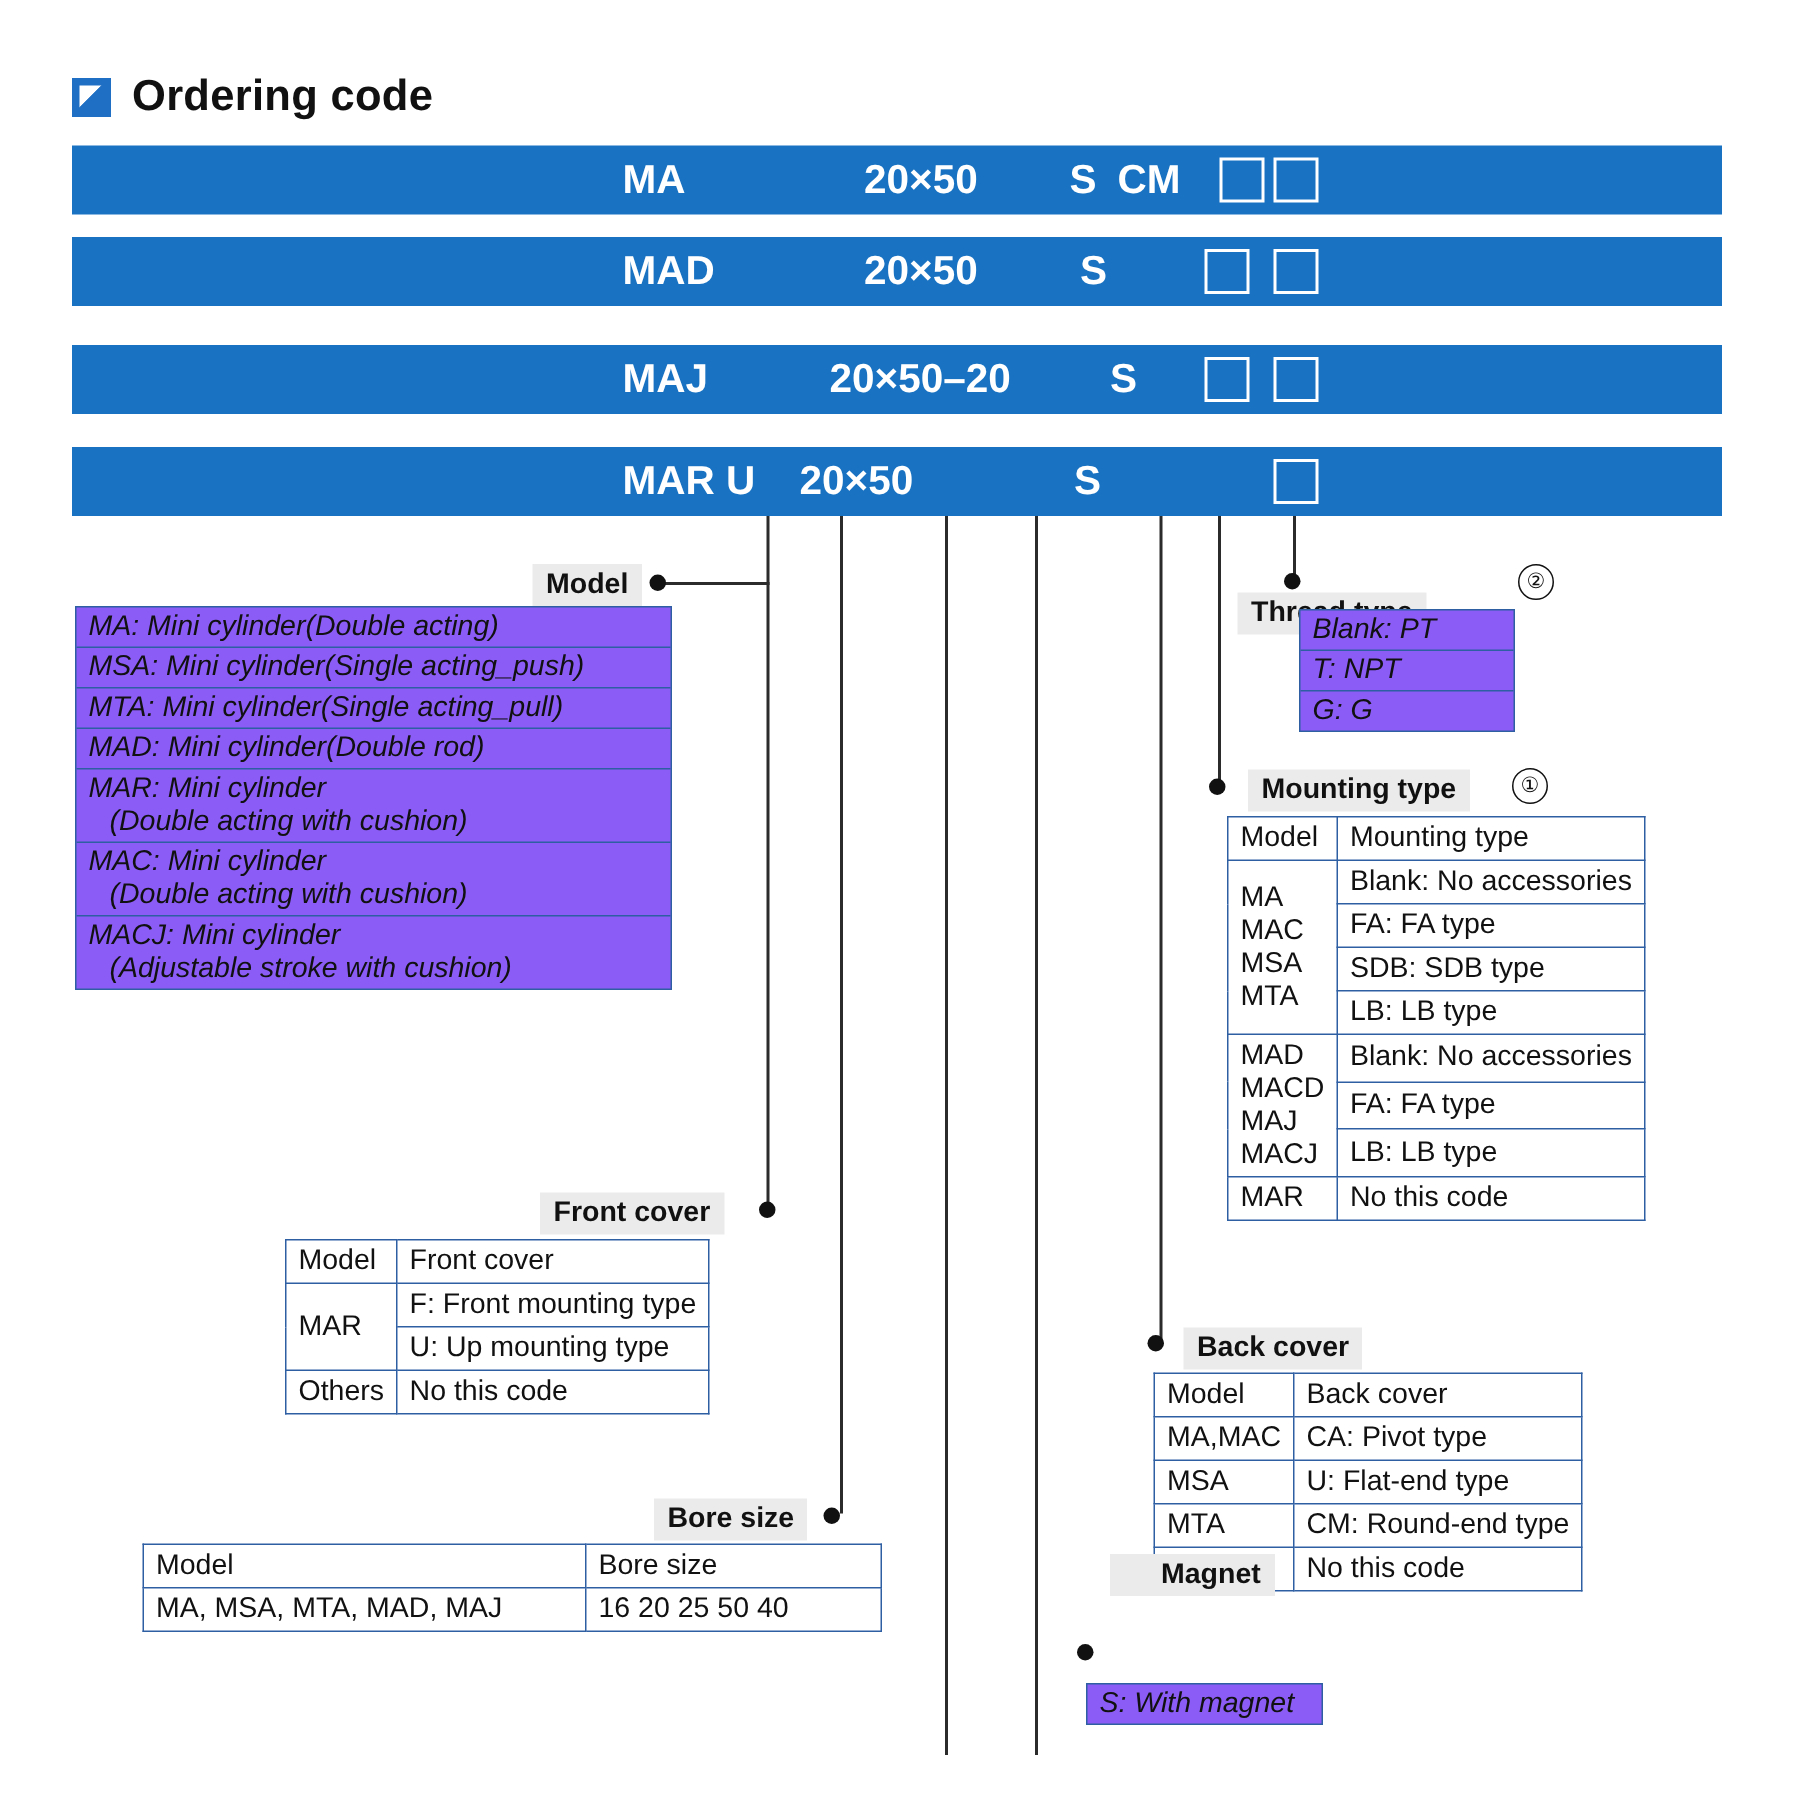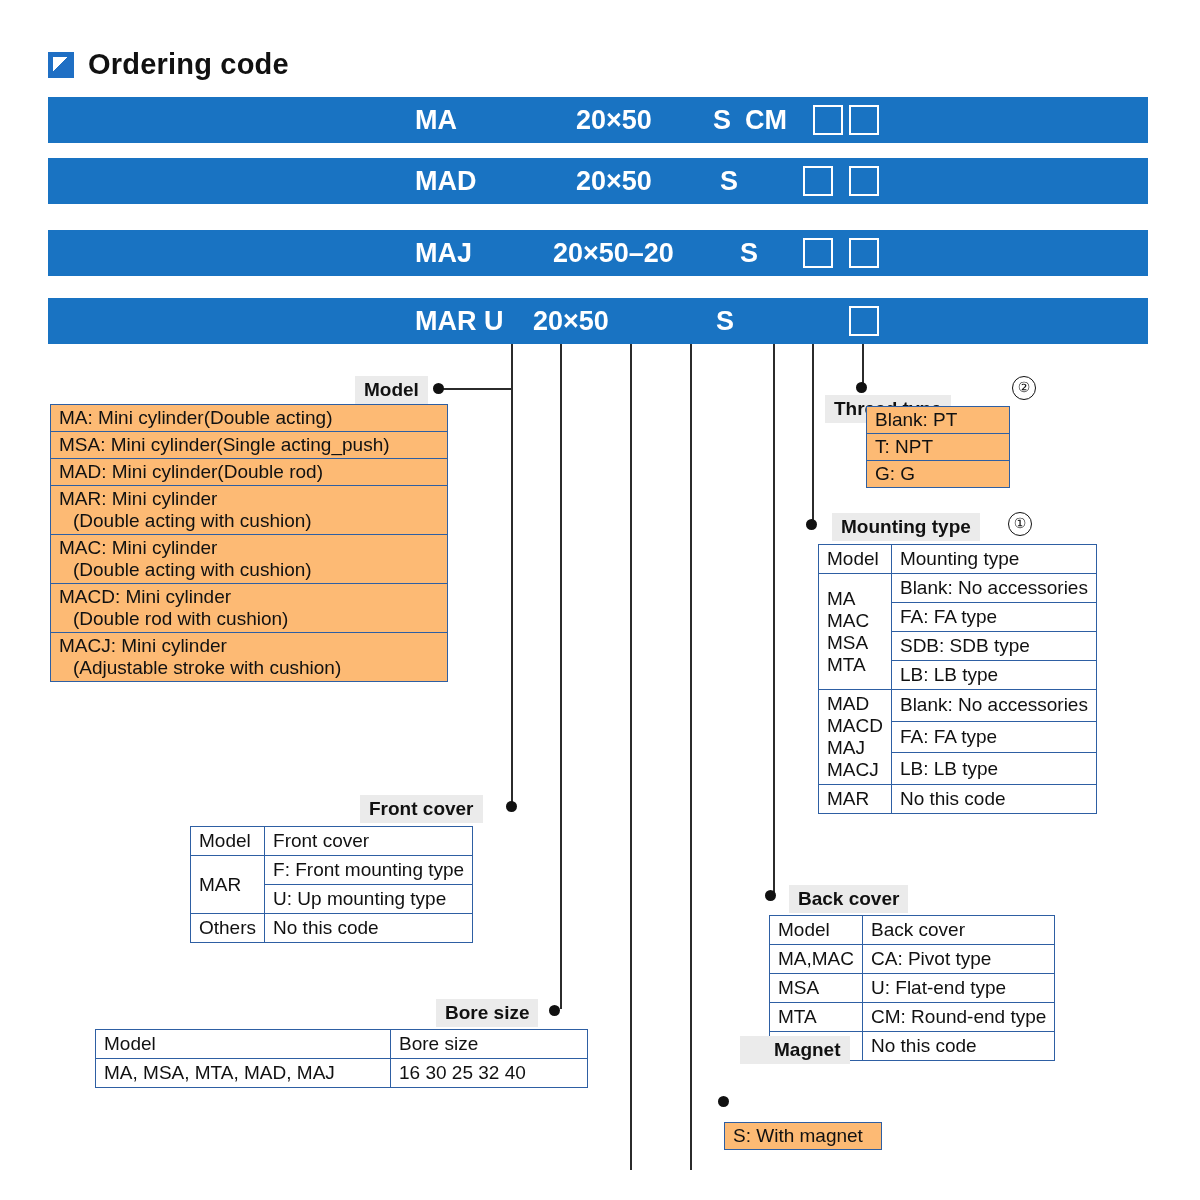--- a/index.html
+++ b/index.html
@@ -29,21 +29,21 @@
   .hline{position:absolute;height:2px;background:#2b2b2b;}
   .dot{position:absolute;width:11px;height:11px;border-radius:50%;background:#111;}
 
   
   .chip{position:absolute;background:#ebebeb;font-weight:bold;font-size:19px;
         padding:3px 9px;white-space:nowrap;}
   .circnum{position:absolute;width:22px;height:22px;border:1.5px solid #111;border-radius:50%;
            font-size:14px;line-height:20px;text-align:center;font-weight:normal;}
   .tbl{position:absolute;border-collapse:collapse;background:#fff;font-size:19px;}
   .tbl td{border:1.5px solid #2e5fa3;padding:3px 8px;white-space:nowrap;}
-  .listbox{position:absolute;border:1.5px solid #2e5fa3;background:#fdba74;box-sizing:border-box;}
+  .listbox{position:absolute;border:1.5px solid #2e5fa3;background:#8b5cf6;box-sizing:border-box;font-style:italic;}
   .listbox .li{border-bottom:1.5px solid #2e5fa3;padding:2px 8px;font-size:19px;white-space:nowrap;}
   .listbox .li:last-child{border-bottom:none;}
   .li .ind{display:block;padding-left:14px;}
 </style>
 </head>
 <body>
 
 <div class="root">
 
   <div class="title-row">
@@ -102,34 +102,31 @@
   <div class="vline" style="left:812px;top:344px;height:182px;"></div>
   <div class="dot" style="left:806px;top:519px;"></div>
 
   <div class="vline" style="left:862px;top:344px;height:44px;"></div>
   <div class="dot" style="left:856px;top:382px;"></div>
 
   <div class="chip" style="left:355px;top:376px;">Model</div>
   <div class="listbox" style="left:50px;top:404px;width:398px;">
     <div class="li"><span>MA: Mini cylinder(Double acting)</span></div>
     <div class="li"><span>MSA: Mini cylinder(Single acting_push)</span></div>
+    <div class="li"><span>MTA: Mini cylinder(Single acting_pull)</span></div>
     <div class="li"><span>MAD: Mini cylinder(Double rod)</span></div>
     <div class="li">
       <span>MAR: Mini cylinder</span>
       <span class="ind">(Double acting with cushion)</span>
     </div>
     <div class="li">
       <span>MAC: Mini cylinder</span>
       <span class="ind">(Double acting with cushion)</span>
     </div>
     <div class="li">
-      <span>MACD: Mini cylinder</span>
-      <span class="ind">(Double rod with cushion)</span>
-    </div>
-    <div class="li">
       <span>MACJ: Mini cylinder</span>
       <span class="ind">(Adjustable stroke with cushion)</span>
     </div>
   </div>
 
   <div class="chip" style="left:825px;top:377px;margin-top:18px;">Thread type</div>
   <div class="circnum" style="left:1012px;top:376px;">②</div>
   <div class="listbox" style="left:866px;top:406px;width:144px;">
     <div class="li">Blank: PT</div>
     <div class="li">T: NPT</div>
@@ -233,21 +230,21 @@
 
   <div class="chip" style="left:436px;top:999px;">Bore size</div>
   <table class="tbl" style="left:95px;top:1029px;">
     <tbody>
         <tr>
       <td style="width:278px;">Model</td>
       <td style="width:180px;">Bore size</td>
     </tr>
     <tr>
       <td>MA, MSA, MTA, MAD, MAJ</td>
-      <td>16 30 25 32 40</td>
+      <td>16 20 25 50 40</td>
     </tr>
   </tbody>
     </table>
 
   <div class="chip" style="left:740px;top:1036px;padding-left:34px;">Magnet</div>
   <div class="listbox" style="left:724px;top:1122px;width:158px;">
     <div class="li">S: With magnet</div>
   </div>
 
 </div>

